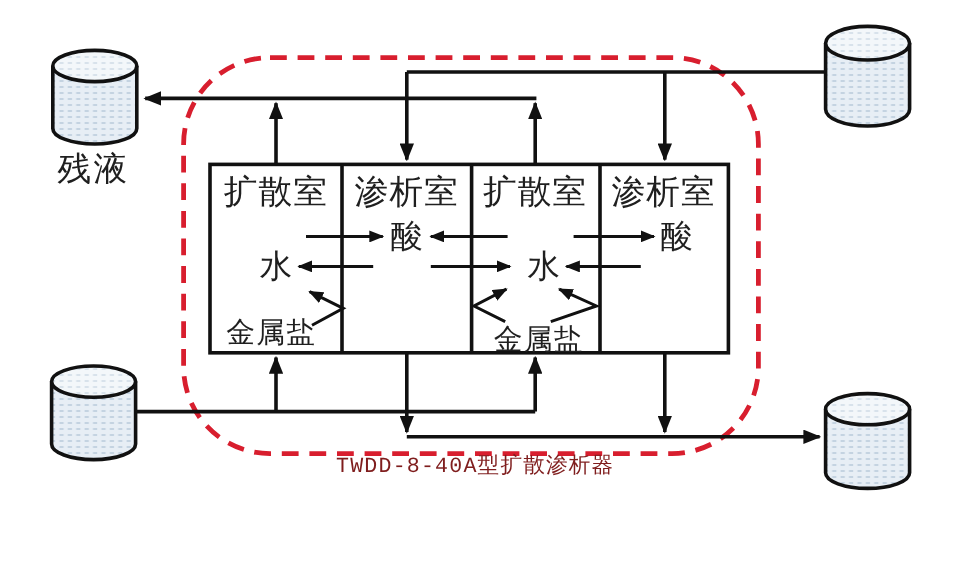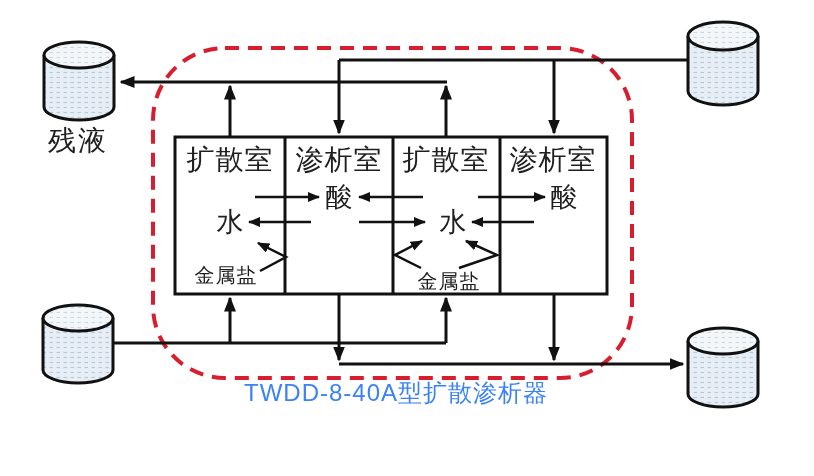--- a/index.html
+++ b/index.html
@@ -6,23 +6,23 @@
   #stage{
     position:relative;width:814px;height:424px;background:#ffffff;overflow:hidden;
     font-family:"Liberation Sans",sans-serif;color:#1a1a1a;padding-left:32px;
   }
   #linework{position:absolute;left:0;top:0;}
   .lbl{position:absolute;text-align:center;line-height:1.05;white-space:nowrap;
        font-family:"Liberation Sans",sans-serif;color:#1f1f1f;}
   .tank-label{font-size:28px;letter-spacing:2px;}
   .chamber-label{font-size:28px;letter-spacing:1px;width:108px;}
   .flow-label{font-size:27px;font-weight:400;}
-  .salt-label{font-size:20px;letter-spacing:1px;width:110px;}
-  .model-label{font-size:24px;letter-spacing:1px;width:440px;
-       font-family:Liberation Sans, sans-serif;color:#3b82f6;}
+  .salt-label{font-size:24px;letter-spacing:1px;width:110px;}
+  .model-label{font-size:18px;letter-spacing:1px;width:440px;
+       font-family:Liberation Mono, monospace;color:#7f1d1d;}
   .watermark-text{font-size:26px;letter-spacing:2px;color:rgba(168,168,168,0.92);
        text-align:left;}
 </style>
 </head>
 <body>
 
 <div id="stage">
 
   <svg id="linework" width="814" height="476" viewBox="0 0 814 476">
     <defs>

